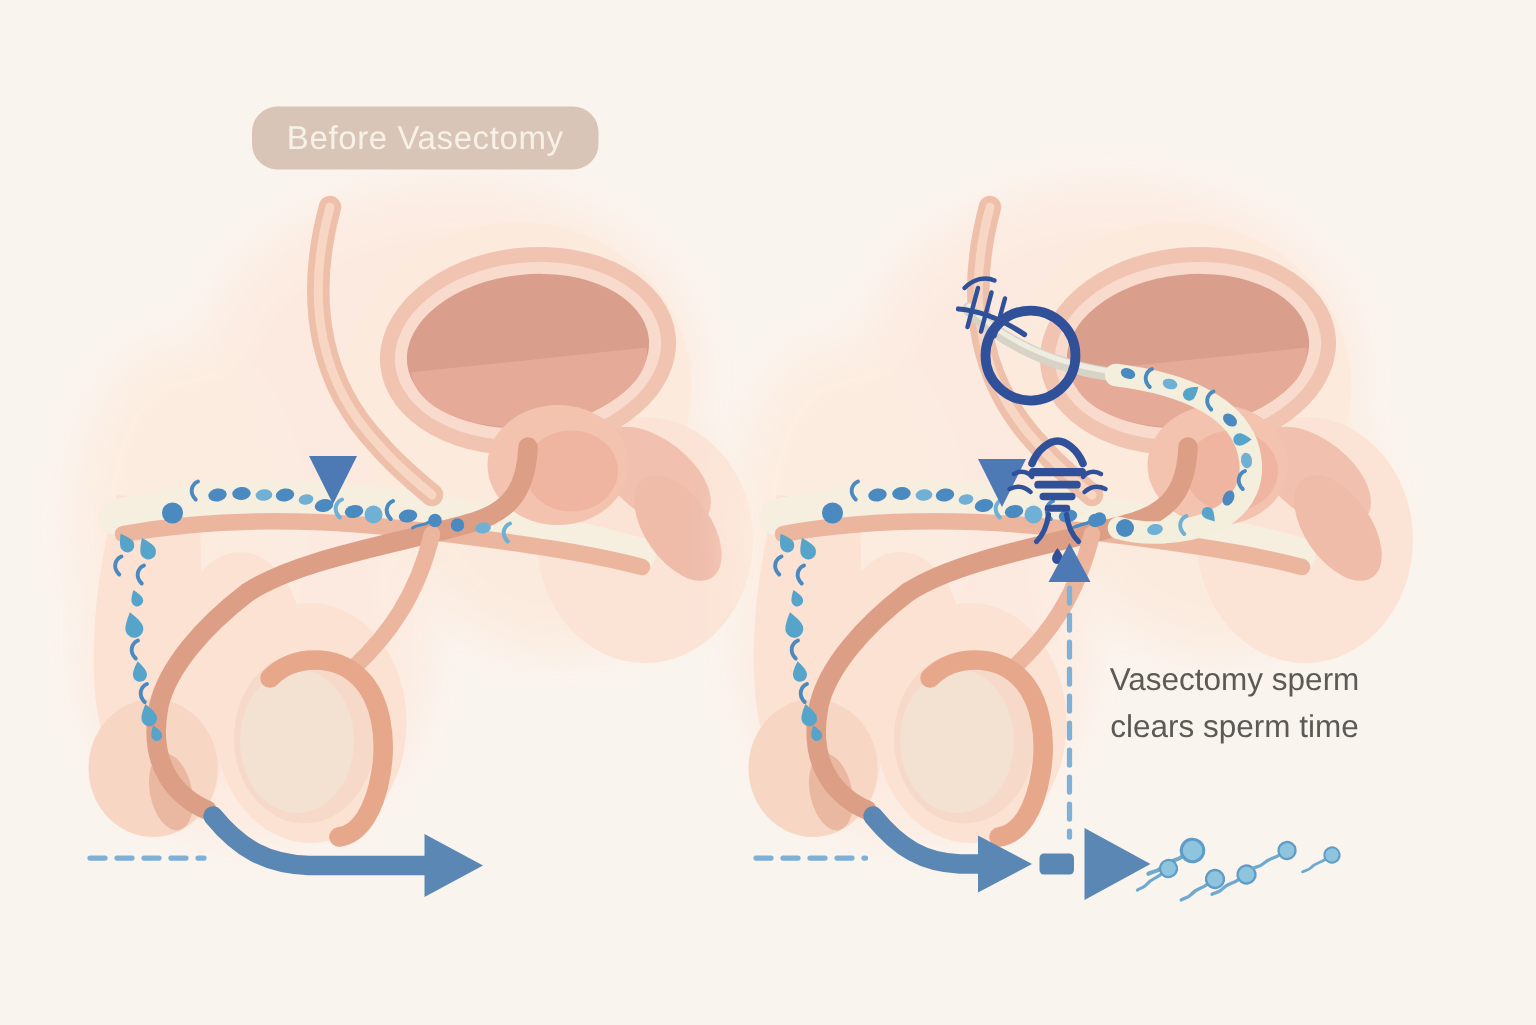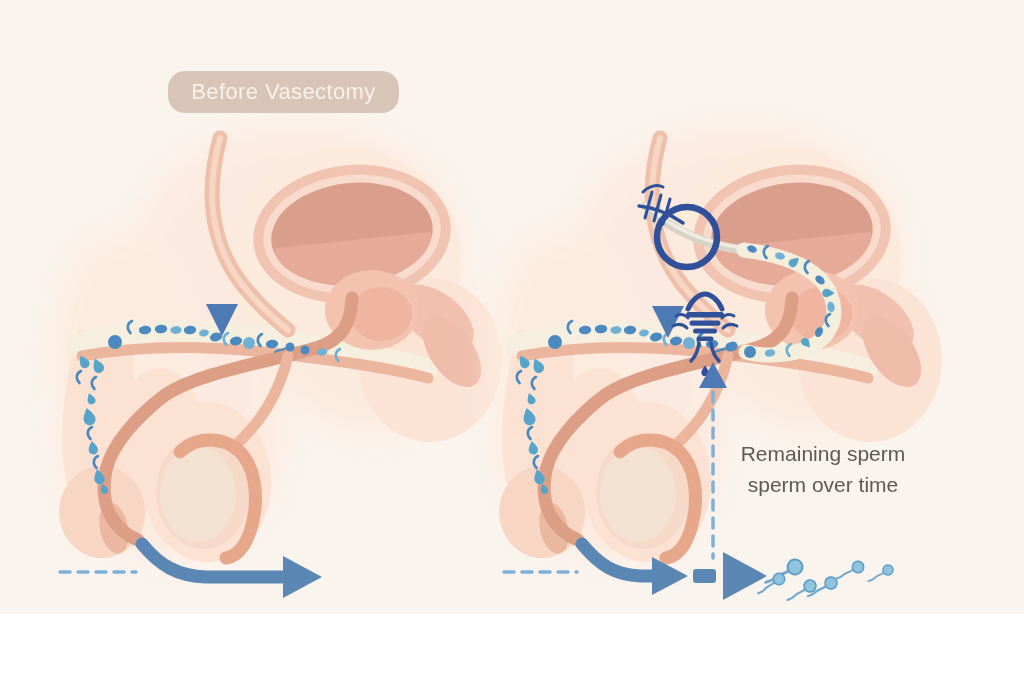--- a/index.html
+++ b/index.html
@@ -1,17 +1,17 @@
 <!DOCTYPE html>
 <html style="--background: #faf4ee; --pill_bg: #d8c5b7; --pill_text: #f8f1e8; --annotation_text: #5c5a57; --sperm_blue: #4a8ac0; --sperm_mid: #6fb0d4; --sperm_light: #8fc4de; --droplet_blue: #57a4cb; --arrow_blue: #5b87b4; --marker_blue: #4d79b5; --dashed_blue: #7fb0d8; --navy: #30509a;"><head>
 <meta charset="utf-8">
 <style>
   html,body{margin:0;padding:0;}
   body{font-family:"Liberation Sans", sans-serif;}
-  .stage{position:relative;width:1024px;height:614px;background:var(--background,#faf4ee);overflow:hidden;}
+  .stage{position:relative;width:1024px;height:683px;background:var(--background,#faf4ee);overflow:hidden;}
   .stage svg{display:block;position:absolute;left:0;top:0;}
   .pill{
     position:absolute;top:71px;height:42px;border-radius:17px;
     background:var(--pill_bg,#d8c5b7);color:var(--pill_text,#f8f1e8);
     display:flex;align-items:center;justify-content:center;
     font-size:22px;letter-spacing:.4px;font-weight:400;
   }
   .pill-before{left:168px;width:231px;}
   .pill-after{left:616px;width:215px;}
   .annotation{
@@ -220,17 +220,17 @@
       <use href="#spermcell" transform="translate(831,583) rotate(-10)"></use>
       <use href="#spermcell" transform="translate(858,567) scale(0.95) rotate(-8)"></use>
       <use href="#spermcell" transform="translate(888,570) scale(0.85) rotate(-10)"></use>
     </g>
   </g>
 </svg>
 
 <div class="pill pill-before">Before Vasectomy</div>
 
 <div class="annotation">
-  <div>Remaining sperm</div>
-  <div>sperm over time</div>
+  <div>Vasectomy sperm</div>
+  <div>clears sperm time</div>
 </div>
 
 </div>
 
 </body></html>

